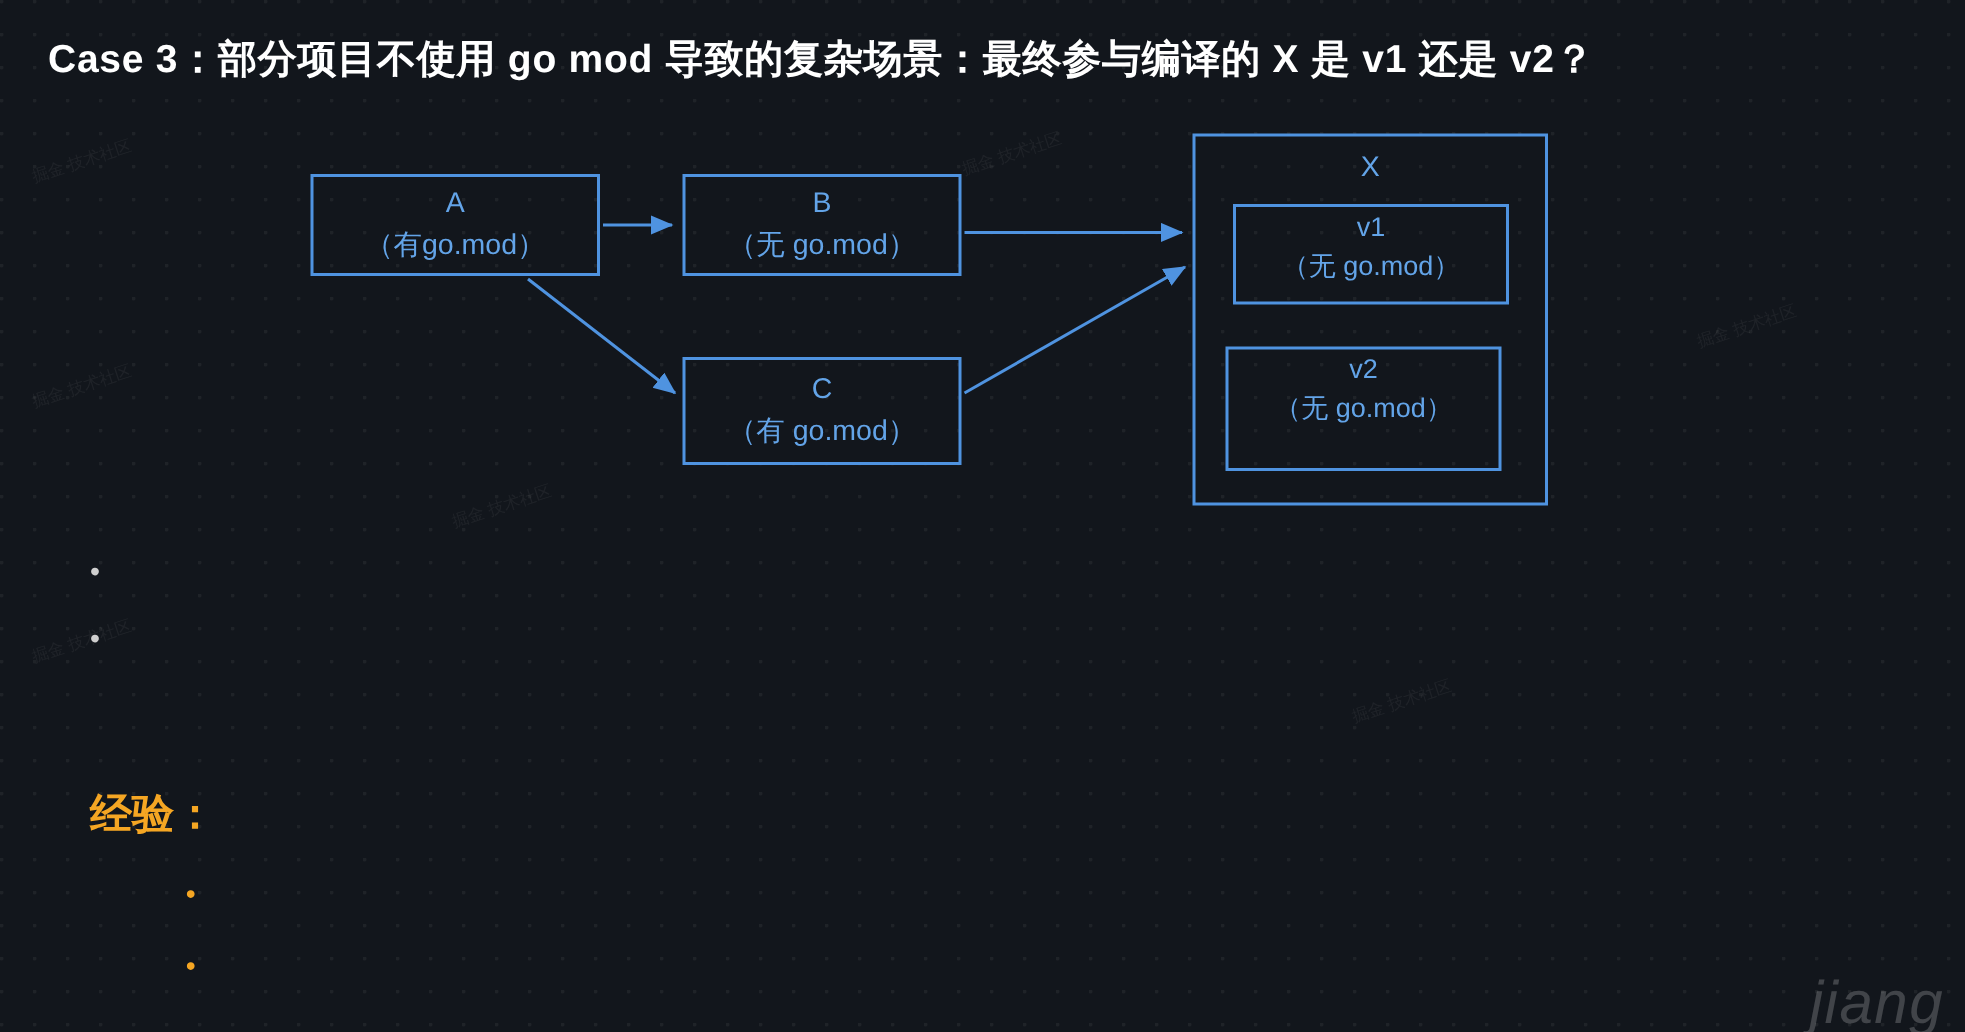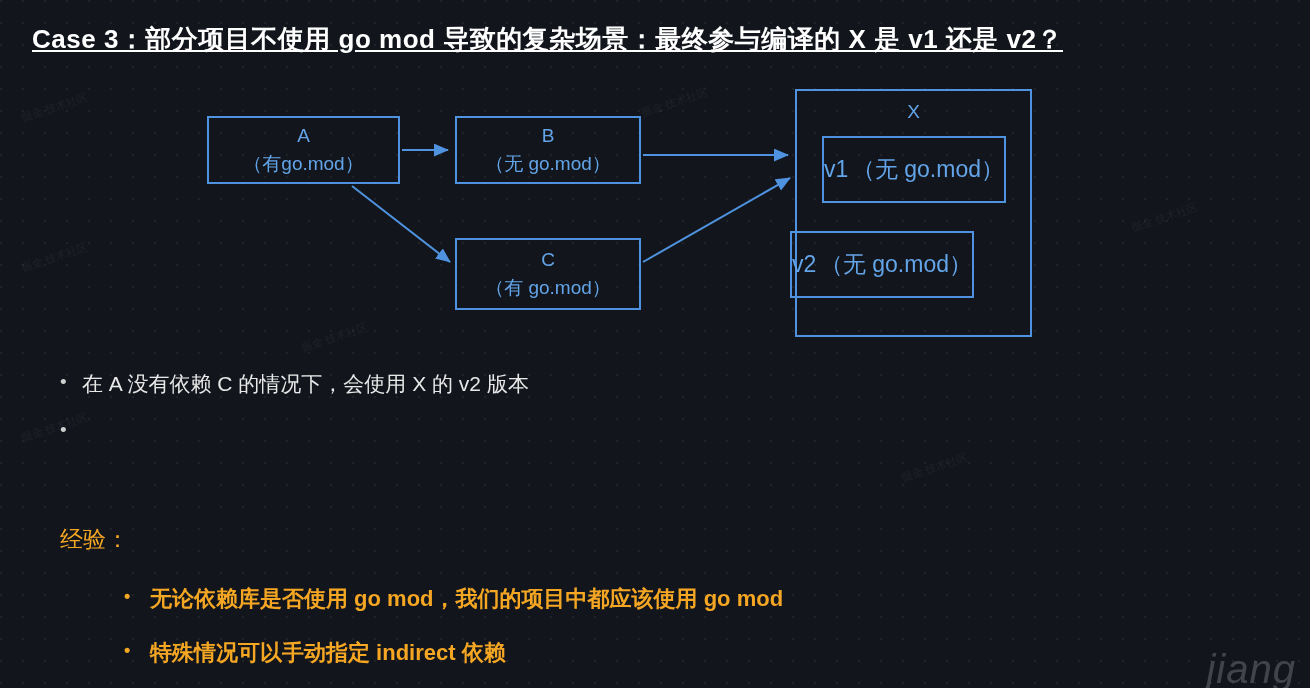--- a/index.html
+++ b/index.html
@@ -23,21 +23,20 @@
   }
   .title {
     position: absolute;
     left: 32px;
     top: 22px;
     font-size: 26px;
     font-weight: bold;
     color: #ffffff;
     letter-spacing: 0.5px;
     white-space: nowrap;
-    text-decoration: underline;
   }
 
   
   .diagram {
     position: absolute;
     left: 0;
     top: 0;
     width: 1310px;
     height: 360px;
   }
@@ -65,27 +64,28 @@
     justify-content: flex-start;
     padding-top: 7px;
   }
   #node-x .xlabel { font-size: 19px; }
   .subnode {
     position: absolute;
     box-sizing: border-box;
     border: 2px solid #4f93e0;
     color: #63a4e8;
     display: flex;
+    flex-direction: column;
     align-items: center;
-    justify-content: space-between;
-    font-size: 23px;
+    justify-content: flex-start;
+    font-size: 18px;
     line-height: 1.45;
   }
   #node-v1 { left: 822px; top: 136px; width: 184px; height: 67px; }
-  #node-v2 { left: 790px; top: 231px; width: 184px; height: 67px; }
+  #node-v2 { left: 817px; top: 231px; width: 184px; height: 83px; }
 
   svg.arrows {
     position: absolute;
     left: 0; top: 0;
     width: 1310px; height: 360px;
     pointer-events: none;
   }
 
   
   .bullets {
@@ -109,22 +109,22 @@
     line-height: 1.5;
   }
   .bullet .txt { line-height: 1.5; }
 
   
   .exp-title {
     position: absolute;
     left: 60px;
     top: 524px;
     color: #f5a623;
-    font-size: 23px;
-    font-weight: normal;
+    font-size: 28px;
+    font-weight: bold;
   }
   .exp-list {
     position: absolute;
     left: 124px;
     top: 583px;
     width: 1000px;
   }
   .exp-item {
     display: flex;
     align-items: flex-start;
@@ -227,34 +227,31 @@
 
     <div class="subnode" id="node-v2">
       <div>v2</div>
       <div class="l2">（无 go.mod）</div>
     </div>
   </div>
 
   <div class="bullets">
     <div class="bullet">
       <span class="dot">•</span>
-      <span class="txt">在 A 没有依赖 C 的情况下，会使用 X 的 v2 版本</span>
     </div>
     <div class="bullet">
       <span class="dot">•</span>
     </div>
   </div>
 
   <div class="exp-title">经验：</div>
 
   <div class="exp-list">
     <div class="exp-item">
       <span class="dot">•</span>
-      <span class="txt">无论依赖库是否使用 go mod，我们的项目中都应该使用 go mod</span>
     </div>
     <div class="exp-item">
       <span class="dot">•</span>
-      <span class="txt">特殊情况可以手动指定 indirect 依赖</span>
     </div>
   </div>
 
   <div class="wm-big">jiang</div>
 </div>
 
 </body></html>

